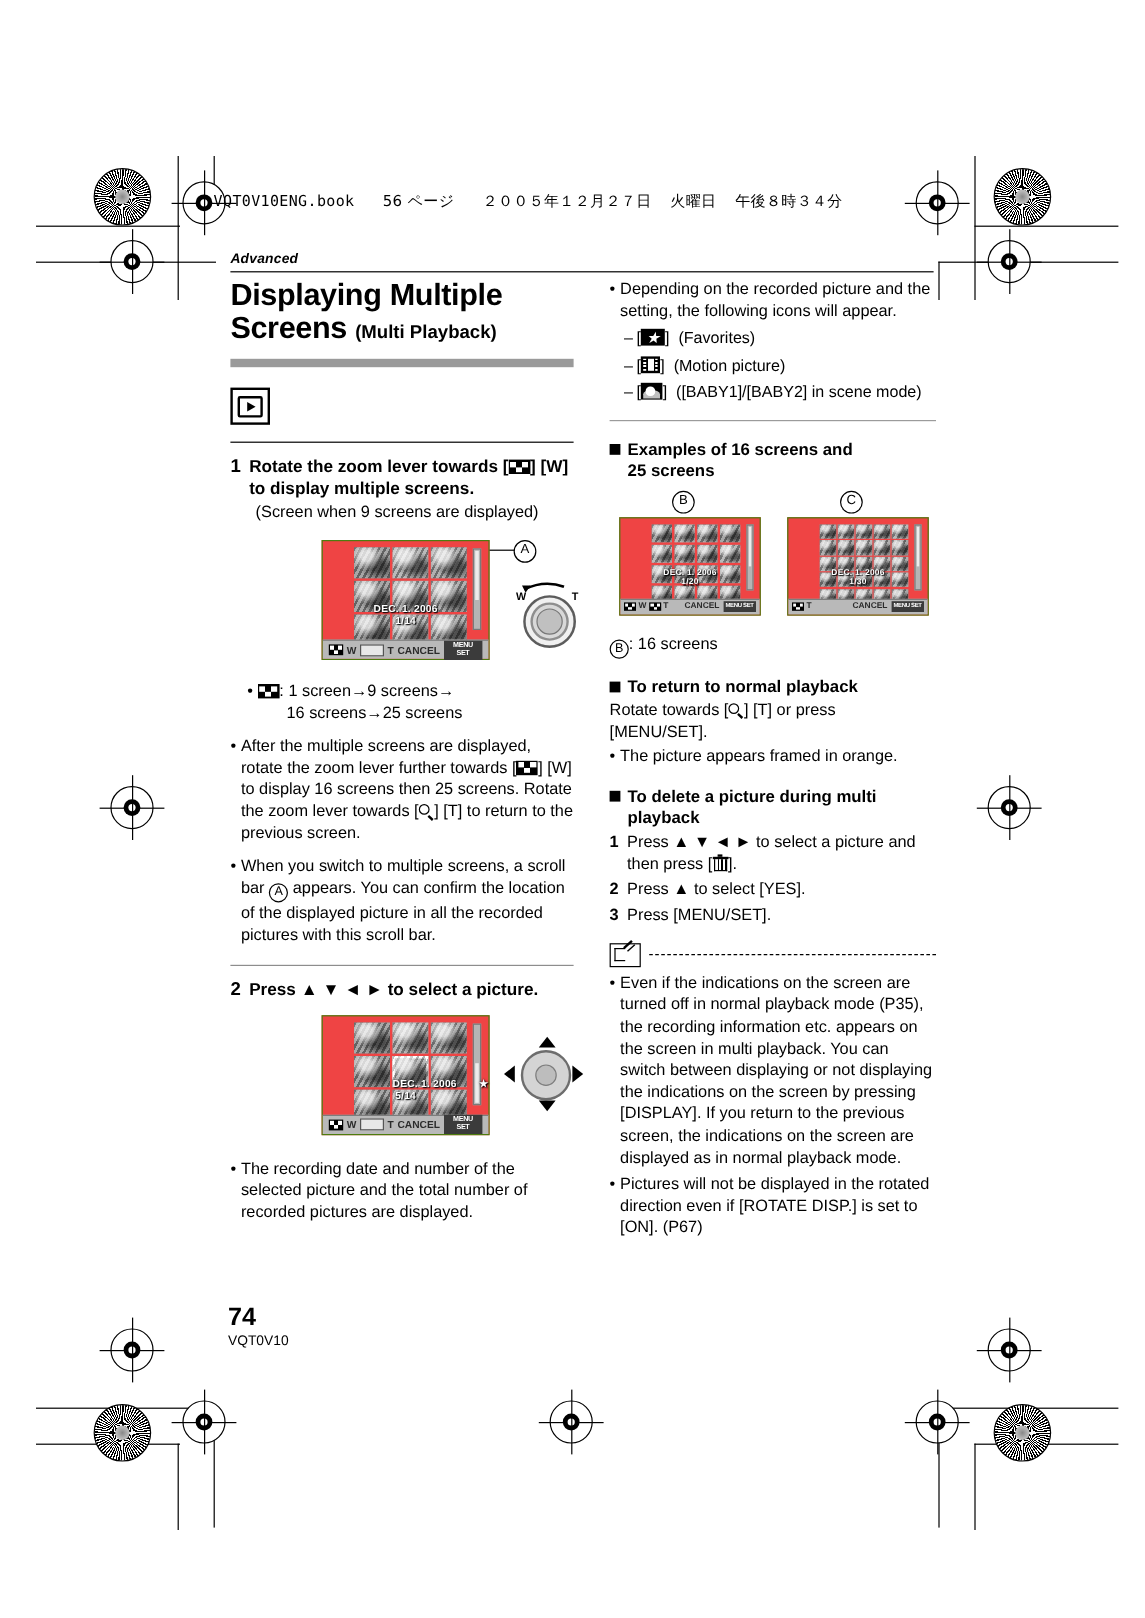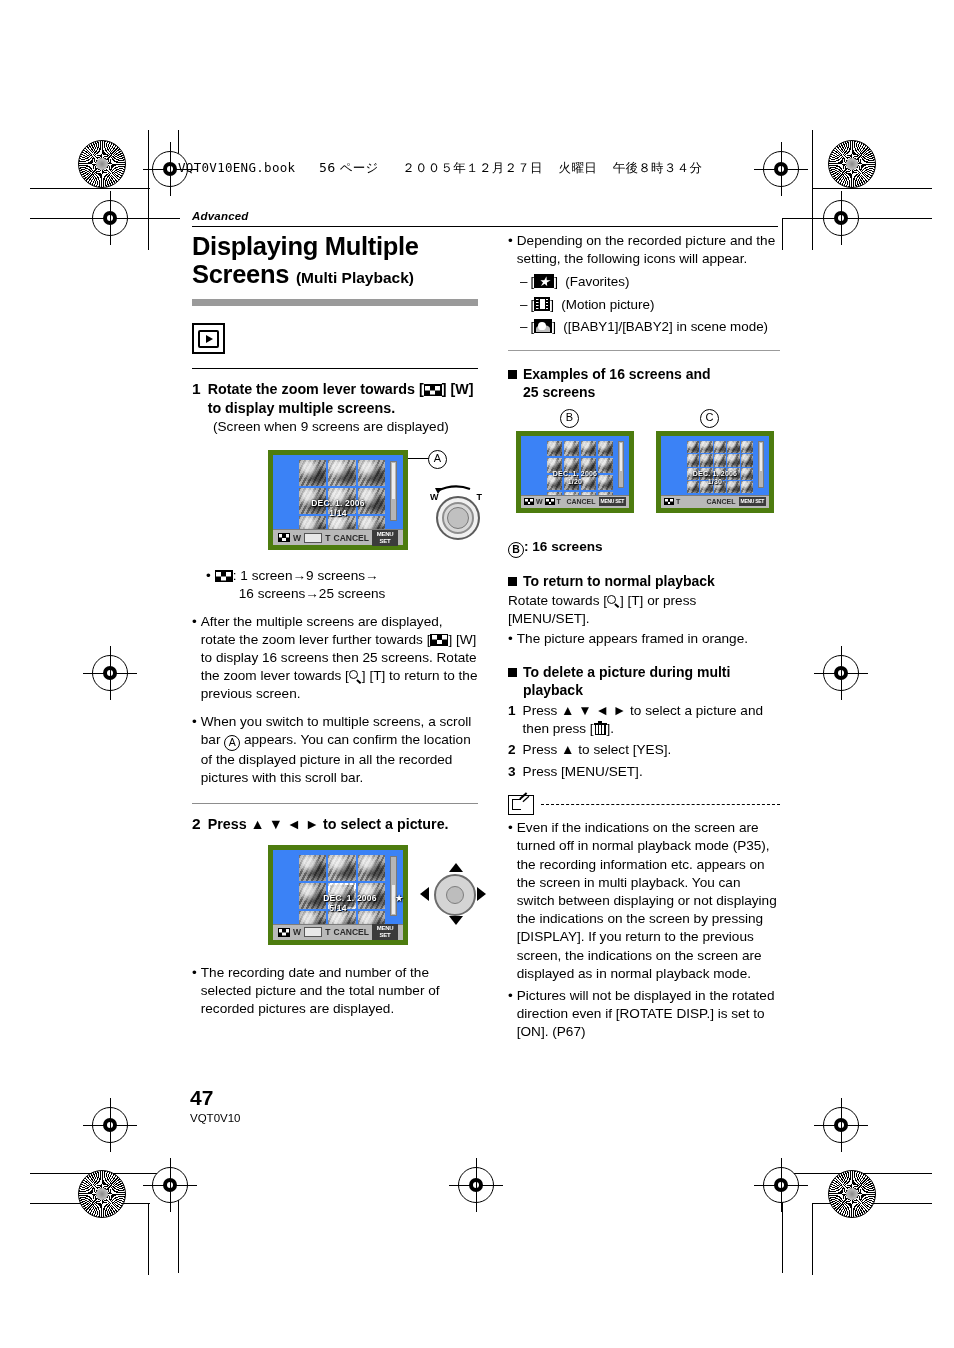--- a/index.html
+++ b/index.html
@@ -113,21 +113,21 @@
   .ic-note:before{content:"";position:absolute;left:2.5px;top:3px;width:9px;height:11px;
      border:1.3px solid #000;border-right:none;box-sizing:border-box;}
   .ic-note:after{content:"";position:absolute;left:11px;top:2px;width:9px;height:2.2px;
      background:#000;transform:rotate(-42deg);transform-origin:left center;
      box-shadow:0 4px 0 -0.4px #000;}
   .circ{display:inline-block;border:1.3px solid #000;border-radius:50%;
      width:14px;height:14px;line-height:12px;text-align:center;font-size:10.5px;
      vertical-align:-2px;font-style:normal;}
 
   
-  .shot{position:relative;background:#3b82f6;border:5px solid #4d7c0f;box-sizing:border-box;padding-left:21px;}
+  .shot{position:relative;background:#ef4444;border:1px solid #4d7c0f;box-sizing:border-box;padding-left:21px;}
   .shot .grid{display:grid;gap:2px;padding:5px 5px 3px 5px;}
   .shot .cell{background:#9a9a9a;position:relative;overflow:hidden;}
   .shot .cell:nth-child(3n+1){background:#8e8e8e;}
   .shot .cell:nth-child(3n+2){background:#a6a6a6;}
   .shot .cell:after{content:"";position:absolute;inset:0;
      background:
        radial-gradient(ellipse at 35% 28%,rgba(255,255,255,.75) 0 16%,transparent 46%),
        radial-gradient(ellipse at 68% 62%,rgba(0,0,0,.55) 0 18%,transparent 52%),
        repeating-linear-gradient(118deg,rgba(0,0,0,.30) 0 2px,rgba(255,255,255,.22) 2px 4.5px);}
   .shot .scroll{position:absolute;right:6px;top:6px;bottom:24px;width:7px;background:#b5b5b5;
@@ -516,21 +516,21 @@
           <span class="mini-multi" style="width:10px;height:7px;"></span>
           <span>T</span>
           <span class="cancel">
             <span>CANCEL</span>
             <span class="mbtn" style="font-size:5px;">MENU SET</span>
           </span>
         </div>
       </div>
     </div>
 
-    <div style="font-size:13.6px;line-height:19px;margin-top:16px;font-weight:bold;">
+    <div style="font-size:13.6px;line-height:19px;margin-top:6px;">
       <i class="circ">B</i><span>:  16 screens</span>
     </div>
 
     <div class="hsq">
       <span class="sq"></span>
       <span>To return to normal playback</span>
     </div>
     <p style="margin-top:2px;"><span>Rotate towards [</span><span class="ic ic-zoom"></span><span>] [T] or press [MENU/SET].</span></p>
     <div class="bullet" style="margin-top:2px;">
       <span class="dot">•</span>
@@ -566,15 +566,15 @@
     <div class="bullet" style="margin-top:4px;">
       <span class="dot">•</span>
       <span>Even if the indications on the screen are turned off in normal playback mode (P35), the recording information etc. appears on the screen in multi playback. You can switch between displaying or not displaying the indications on the screen by pressing [DISPLAY]. If you return to the previous screen, the indications on the screen are displayed as in normal playback mode.</span>
     </div>
     <div class="bullet" style="margin-top:4px;">
       <span class="dot">•</span>
       <span>Pictures will not be displayed in the rotated direction even if [ROTATE DISP.] is set to [ON]. (P67)</span>
     </div>
   </div>
 
-  <div class="pagenum">47</div>
+  <div class="pagenum">74</div>
   <div class="pagecode">VQT0V10</div>
 </div>
 
 </body></html>

